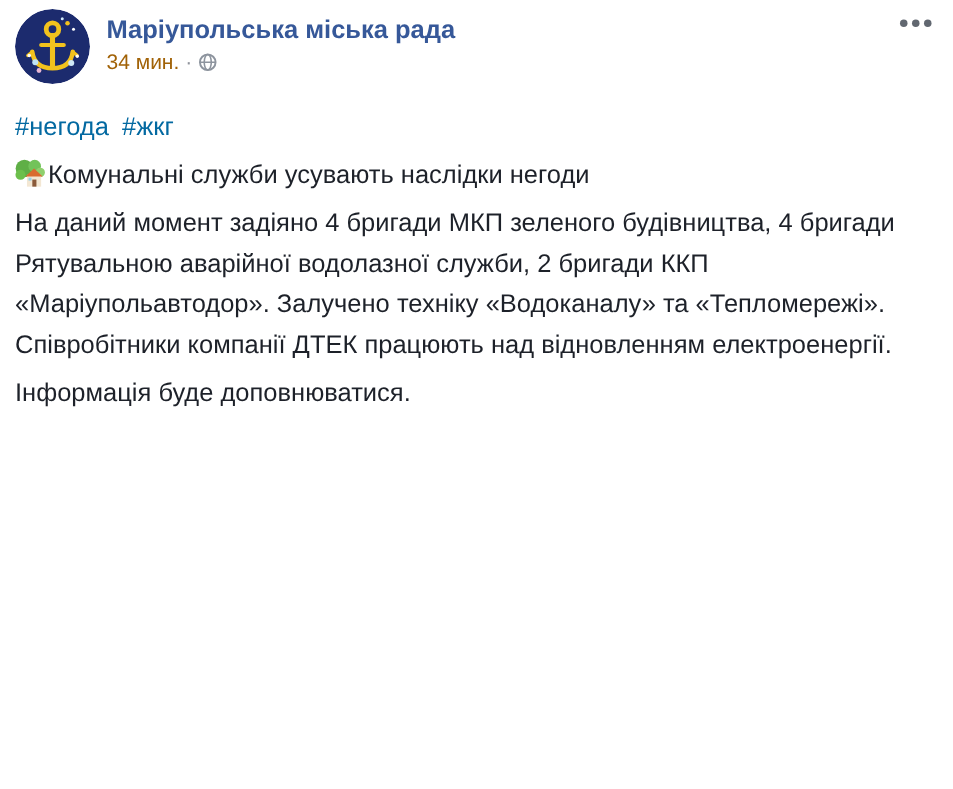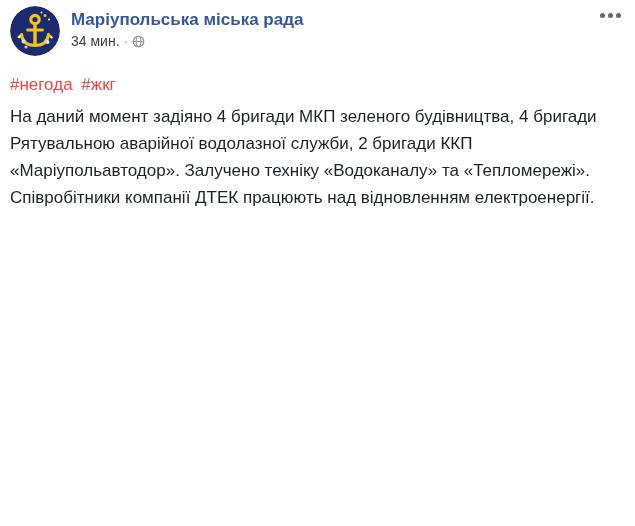--- a/index.html
+++ b/index.html
@@ -44,21 +44,21 @@
     text-decoration: none;
     cursor: pointer;
   }
   .meta {
     display: flex;
     align-items: center;
     margin-top: 3px;
     font-size: 14px;
     color: #90949c;
   }
-  .timestamp { color: #404040; text-decoration: none; cursor: pointer; }
+  .timestamp { color: #a16207; text-decoration: none; cursor: pointer; }
   .meta .sep { margin: 0 4px; }
   .globe { display: inline-flex; align-items: center; }
   .options-button {
     position: absolute;
     top: 8px;
     right: 11px;
     background: none;
     border: none;
     padding: 5px 3px;
     cursor: pointer;
@@ -73,21 +73,21 @@
 
   
   .post-content {
     padding: 15px 13px 0 10px;
     font-size: 17px;
     line-height: 27px;
     letter-spacing: 0;
   }
   .post-content p { margin: 0 0 5px; max-width: 612px; }
   .hashtags a {
-    color: #ef4444;
+    color: #0369a1;
     text-decoration: none;
     cursor: pointer;
   }
   .hashtags a.first { margin-right: 4px; }
   .emoji {
     display: inline-block;
     width: 21px;
     height: 21px;
     vertical-align: -4px;
     margin-right: 1px;
@@ -144,16 +144,31 @@
           <span class="dot"></span>
       </span>
     </button>
   </div>
 
   <div class="post-content">
     <p class="hashtags">
       <a class="first">#негода</a>
       <a>#жкг</a>
     </p>
+    <p class="title-line">
+      <span class="emoji">
+        <svg width="21" height="21" viewBox="0 0 20 20">
+          <circle cx="6" cy="7" r="5.6" fill="#5faf46"></circle>
+          <circle cx="12.5" cy="5.5" r="4" fill="#72c35a"></circle>
+          <circle cx="16" cy="9.5" r="3" fill="#8fd06e"></circle>
+          <circle cx="3.5" cy="11" r="3.2" fill="#6cbf4b"></circle>
+          <rect x="7.6" y="11" width="9" height="7.5" fill="#f3e7d3"></rect>
+          <polygon points="6.6,12 12.1,7 17.6,12" fill="#d96b2f"></polygon>
+          <rect x="11" y="14" width="2.6" height="4.5" fill="#8a5a3a"></rect>
+          <rect x="8.6" y="12.8" width="1.9" height="1.9" fill="#9ad1e8"></rect>
+        </svg>
+      </span><span>Комунальні служби усувають наслідки негоди</span>
+    </p>
     <p>На даний момент задіяно 4 бригади МКП зеленого будівництва, 4 бригади Рятувальною аварійної водолазної служби, 2 бригади ККП «Маріупольавтодор». Залучено техніку «Водоканалу» та «Тепломережі». Співробітники компанії ДТЕК працюють над відновленням електроенергії.</p>
+    <p>Інформація буде доповнюватися.</p>
   </div>
 
 </div>
 
 </body></html>

